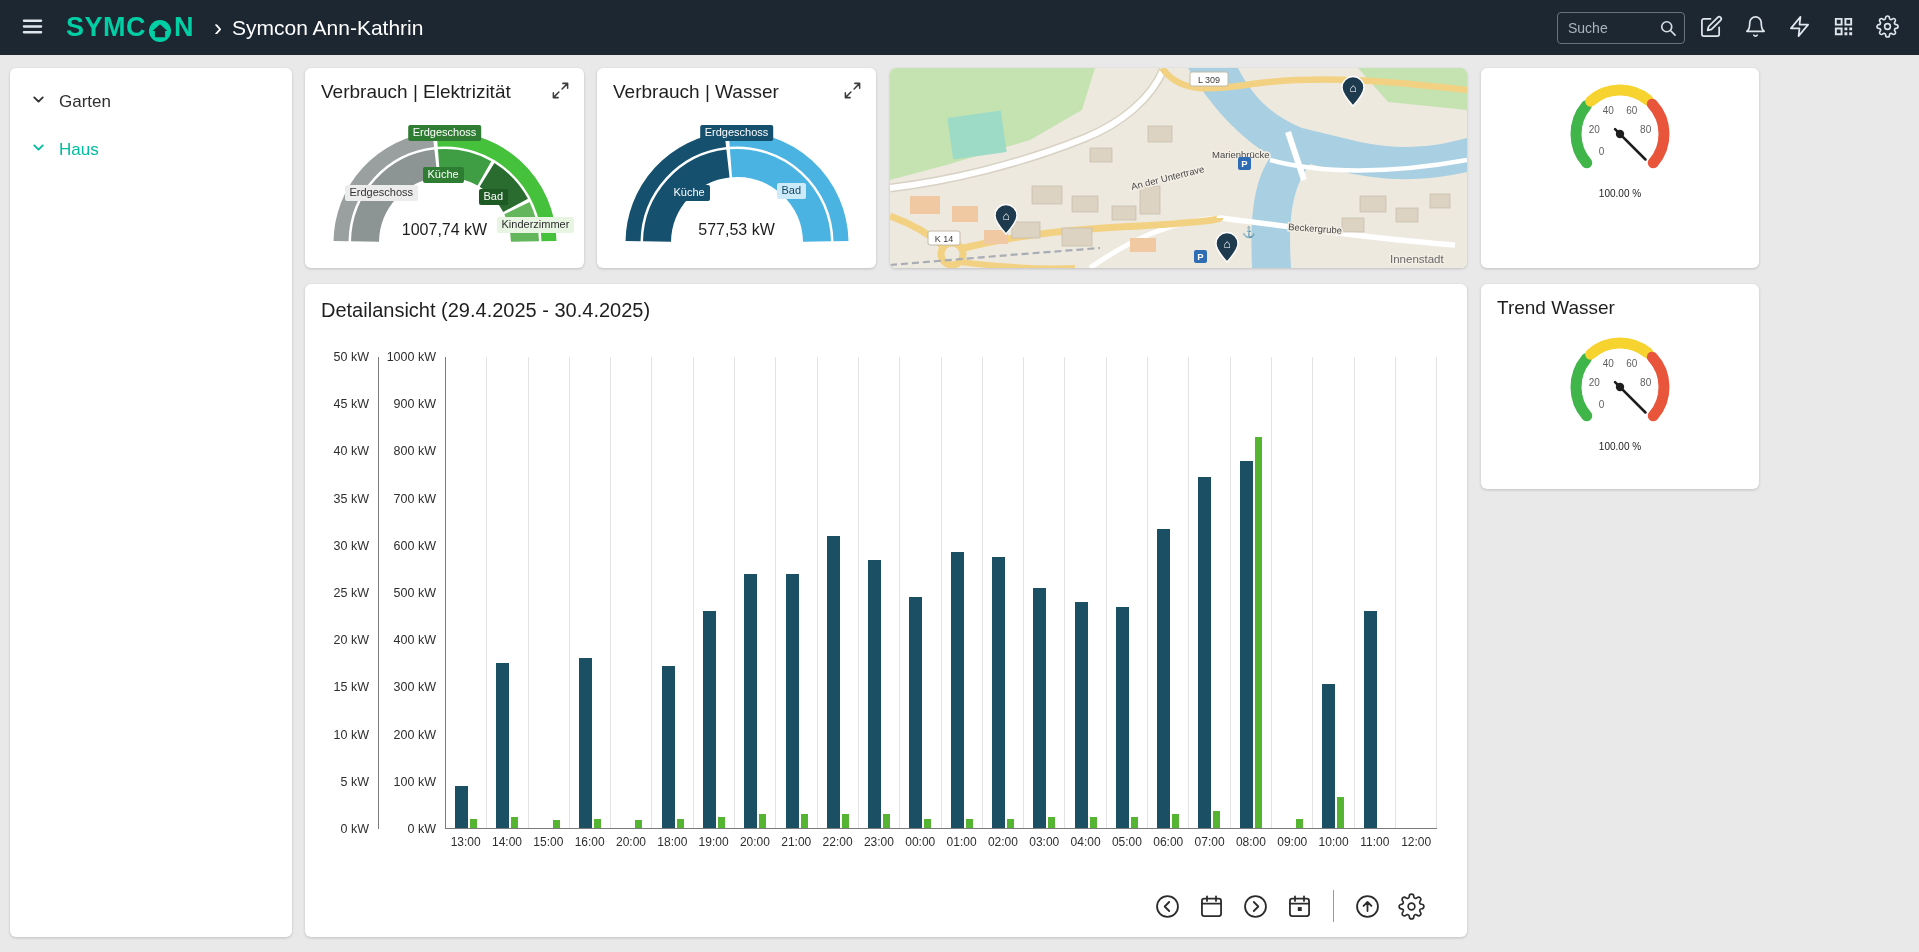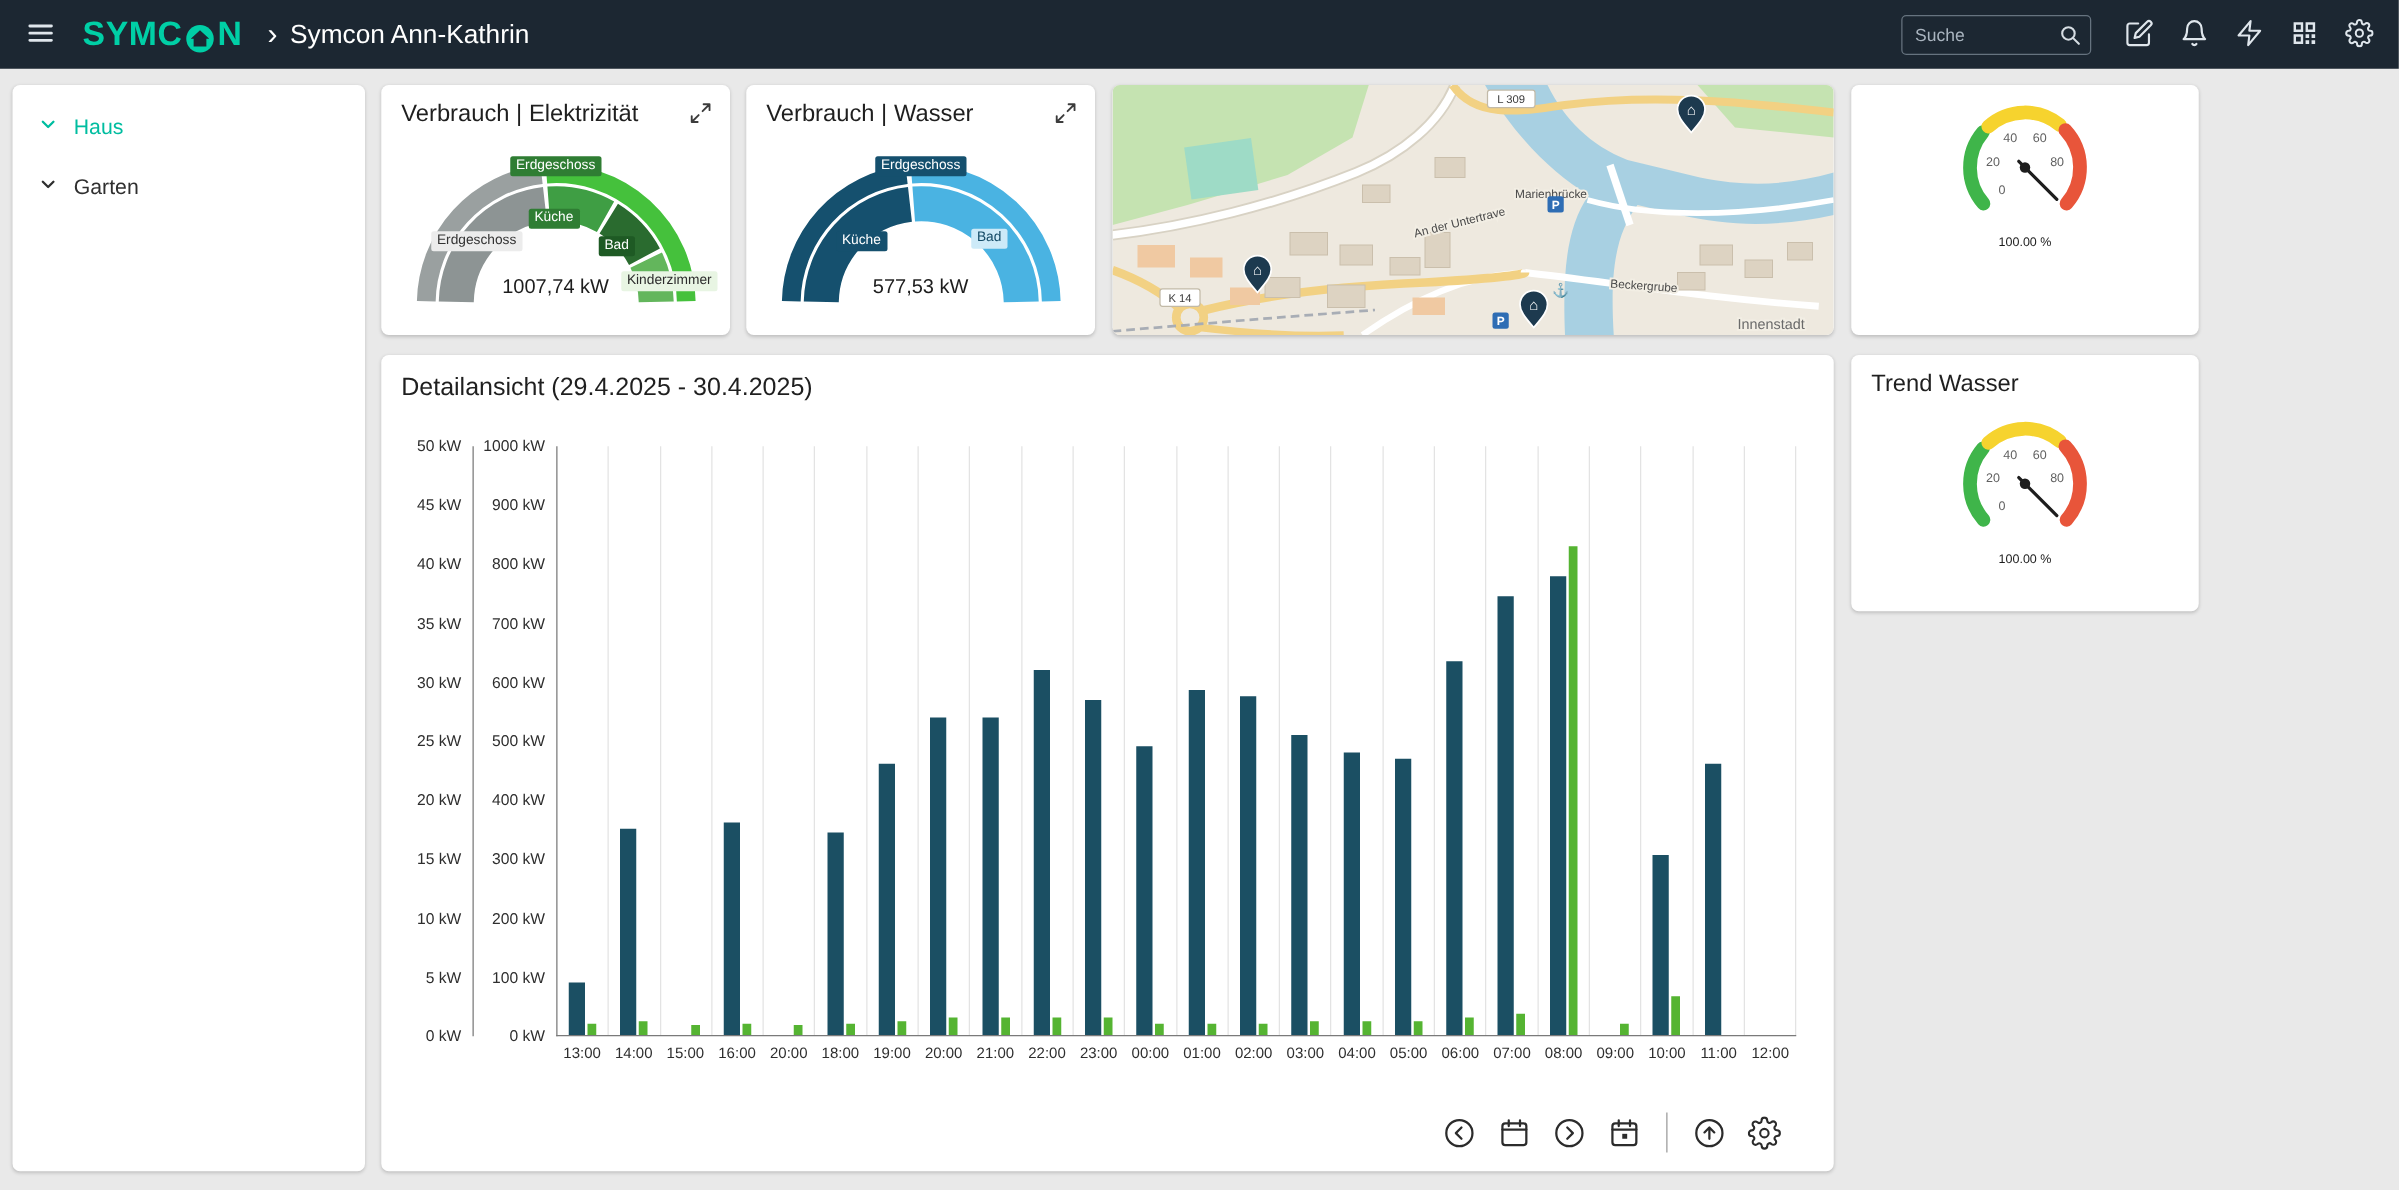--- a/index.html
+++ b/index.html
@@ -9,21 +9,21 @@
   
   .topbar{position:absolute;top:0;left:0;width:1919px;height:55px;background:#1c2732;display:flex;align-items:center;padding:0 14px;gap:8px;color:#e9eef3;z-index:10}
   .iconbtn{background:none;border:none;color:#dfe6ec;width:36px;height:36px;display:flex;align-items:center;justify-content:center;border-radius:4px}
   .iconbtn svg{width:23px;height:23px}
   .logo{display:flex;align-items:flex-end;gap:1px;font-weight:bold;font-size:27px;color:#00cfa6;letter-spacing:.5px;margin-left:8px;cursor:pointer}
   .logo-o{display:flex;align-items:center}
   .logo-o svg{width:24px;height:24px;margin:2px 1px 0}
   .crumb-sep{color:#fff;font-size:24px;margin:0 2px 0 12px;line-height:1}
   .page-title{font-size:21px;font-weight:500;color:#fff}
   .spacer{flex:1}
-  .search{position:relative;width:152px;height:32px;margin-right:12px}
+  .search{position:relative;width:128px;height:32px;}
   .search input{width:100%;height:100%;background:transparent;border:1px solid #66737f;border-radius:4px;color:#e9eef3;font-size:14px;padding:0 32px 0 10px;font-family:inherit;outline:none}
   .search input::placeholder{color:#a9b4bf}
   .search .sicon{position:absolute;right:7px;top:6px;width:20px;height:20px;color:#d6dde3;cursor:pointer}
   .search .sicon svg{width:20px;height:20px}
 
   
   .card{position:absolute;background:#fff;border-radius:6px;box-shadow:0 1px 3px rgba(0,0,0,.18);overflow:hidden}
   .card-title{font-size:19px;color:#1f1f1f;font-weight:500;padding:13px 16px 2px;white-space:nowrap}
   #sidebar{left:10px;top:68px;width:282px;height:869px;padding-top:10px}
   .nav-item{display:flex;align-items:center;gap:12px;padding:13px 20px;font-size:17px;font-weight:500;color:#2f2f2f;cursor:pointer}
@@ -136,31 +136,31 @@
   </button>
   <button class="iconbtn">
     <span><svg viewBox="0 0 24 24" fill="none" stroke="currentColor" stroke-width="1.7" stroke-linecap="round" stroke-linejoin="round" width="23" height="23">
           <circle cx="12" cy="12" r="3"></circle>
           <path d="M19.4 15a1.65 1.65 0 0 0 .33 1.82l.06.06a2 2 0 0 1 0 2.83 2 2 0 0 1-2.83 0l-.06-.06a1.65 1.65 0 0 0-1.82-.33 1.65 1.65 0 0 0-1 1.51V21a2 2 0 0 1-2 2 2 2 0 0 1-2-2v-.09A1.65 1.65 0 0 0 9 19.4a1.65 1.65 0 0 0-1.82.33l-.06.06a2 2 0 0 1-2.83 0 2 2 0 0 1 0-2.83l.06-.06a1.65 1.65 0 0 0 .33-1.82 1.65 1.65 0 0 0-1.51-1H3a2 2 0 0 1-2-2 2 2 0 0 1 2-2h.09A1.65 1.65 0 0 0 4.6 9a1.65 1.65 0 0 0-.33-1.82l-.06-.06a2 2 0 0 1 0-2.83 2 2 0 0 1 2.83 0l.06.06a1.65 1.65 0 0 0 1.82.33H9a1.65 1.65 0 0 0 1-1.51V3a2 2 0 0 1 2-2 2 2 0 0 1 2 2v.09a1.65 1.65 0 0 0 1 1.51 1.65 1.65 0 0 0 1.82-.33l.06-.06a2 2 0 0 1 2.83 0 2 2 0 0 1 0 2.83l-.06.06a1.65 1.65 0 0 0-.33 1.82V9a1.65 1.65 0 0 0 1.51 1H21a2 2 0 0 1 2 2 2 2 0 0 1-2 2h-.09a1.65 1.65 0 0 0-1.51 1z"></path>
         </svg></span>
   </button>
 </header>
 
 <nav class="card" id="sidebar">
+  <div class="nav-item">
+    <span><svg viewBox="0 0 24 24" fill="none" stroke="currentColor" stroke-width="2.6" stroke-linecap="round" stroke-linejoin="round">
+          <path d="M6 9l6 6 6-6"></path>
+        </svg></span>
+    <span>Garten</span>
+  </div>
   <div class="nav-item active">
     <span><svg viewBox="0 0 24 24" fill="none" stroke="currentColor" stroke-width="2.6" stroke-linecap="round" stroke-linejoin="round">
           <path d="M6 9l6 6 6-6"></path>
         </svg></span>
     <span>Haus</span>
-  </div>
-  <div class="nav-item">
-    <span><svg viewBox="0 0 24 24" fill="none" stroke="currentColor" stroke-width="2.6" stroke-linecap="round" stroke-linejoin="round">
-          <path d="M6 9l6 6 6-6"></path>
-        </svg></span>
-    <span>Garten</span>
   </div>
 </nav>
 
 <section class="card" id="card-elec">
   <div class="card-title">Verbrauch | Elektrizität</div>
   <button class="expand">
     <span><svg viewBox="0 0 24 24" fill="none" stroke="currentColor" stroke-width="1.9" stroke-linecap="round" stroke-linejoin="round">
           <path d="M15 3h6v6M9 21H3v-6M21 3l-7 7M3 21l7-7"></path>
         </svg></span>
   </button>

